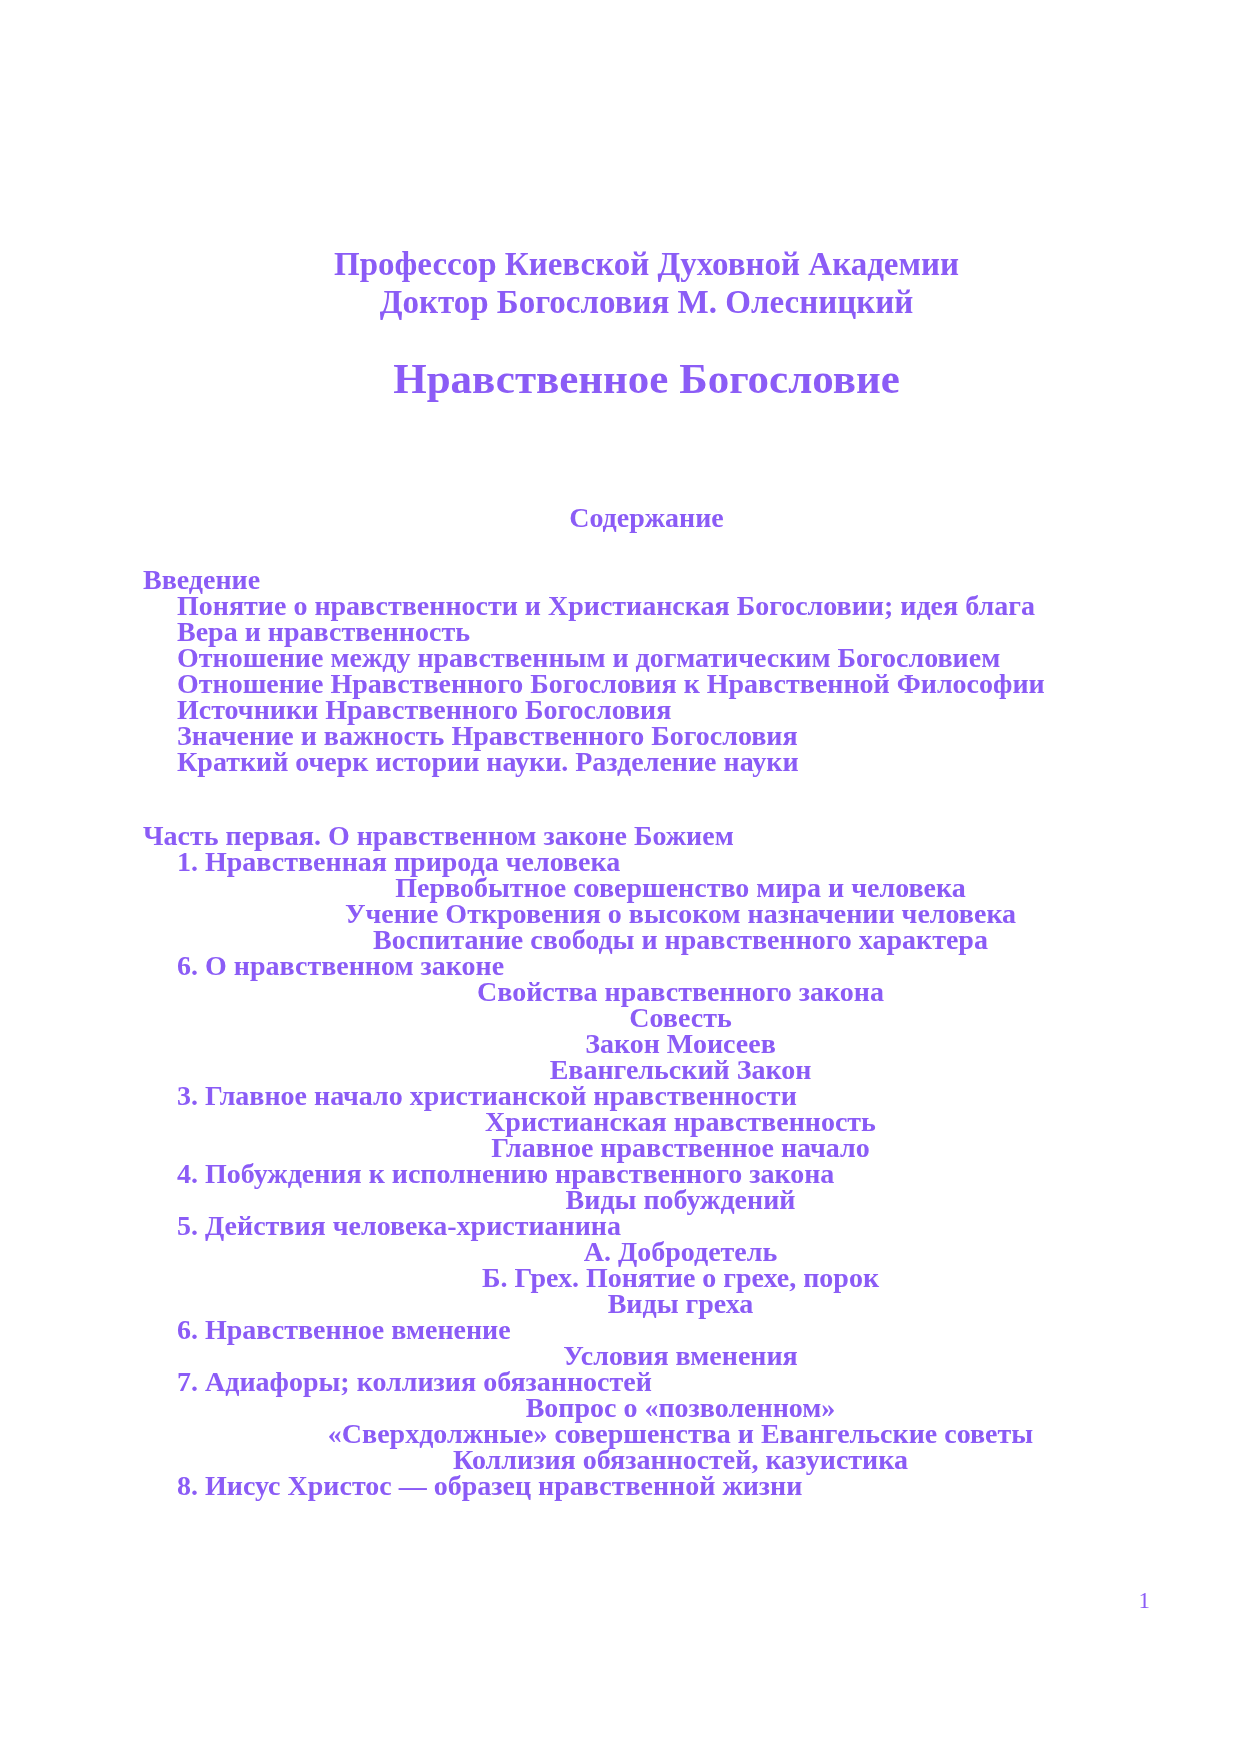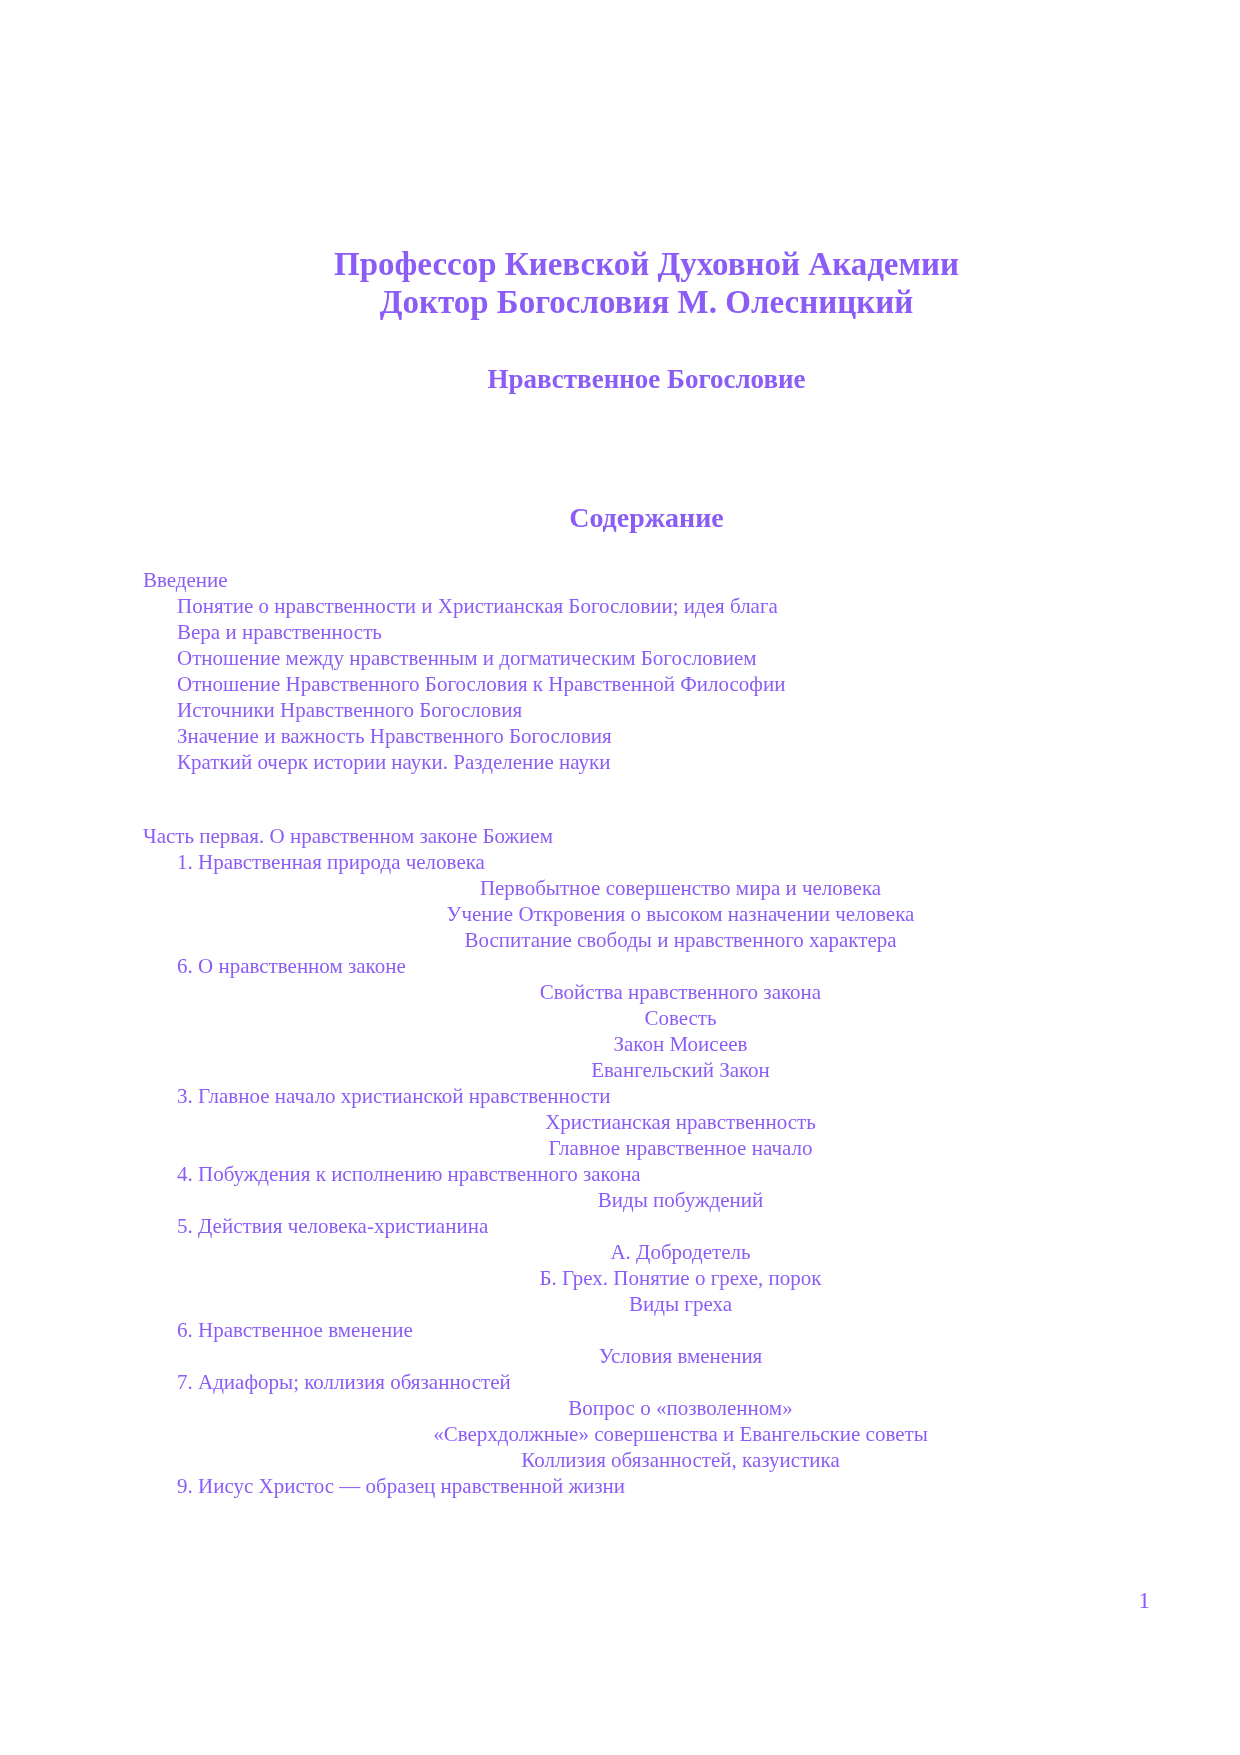--- a/index.html
+++ b/index.html
@@ -21,36 +21,37 @@
   }
   .doc-header {
     margin-top: 245px;
     font-size: 33px;
     line-height: 38px;
     font-weight: bold;
     text-align: center;
   }
   .book-title {
     margin-top: 39px;
-    font-size: 27px;
+    font-size: 43px;
     line-height: 38px;
     font-weight: bold;
     text-align: center;
   }
   .toc-heading {
     margin-top: 103px;
     font-size: 28px;
     line-height: 33px;
     font-weight: bold;
     text-align: center;
   }
   .toc-list {
     margin-top: 33px;
-    font-size: 21px;
+    font-size: 28px;
     line-height: 26px;
+    font-weight: bold;
   }
   .toc-entry { white-space: nowrap; }
   .toc-entry.lvl0 { padding-left: 0; }
   .toc-entry.lvl1 { padding-left: 34px; }
   .toc-entry.lvl2 { padding-left: 68px; text-align: center; }
   .toc-entry.gap-before { margin-top: 48px; }
   .page-number {
     position: absolute;
     top: 1588px;
     right: 90px;
@@ -99,18 +100,18 @@
       <div class="toc-entry lvl1">5. Действия человека-христианина</div>
       <div class="toc-entry lvl2">А. Добродетель</div>
       <div class="toc-entry lvl2">Б. Грех. Понятие о грехе, порок</div>
       <div class="toc-entry lvl2">Виды греха</div>
       <div class="toc-entry lvl1">6. Нравственное вменение</div>
       <div class="toc-entry lvl2">Условия вменения</div>
       <div class="toc-entry lvl1">7. Адиафоры; коллизия обязанностей</div>
       <div class="toc-entry lvl2">Вопрос о «позволенном»</div>
       <div class="toc-entry lvl2">«Сверхдолжные» совершенства и Евангельские советы</div>
       <div class="toc-entry lvl2">Коллизия обязанностей, казуистика</div>
-      <div class="toc-entry lvl1">9. Иисус Христос — образец нравственной жизни</div>
+      <div class="toc-entry lvl1">8. Иисус Христос — образец нравственной жизни</div>
     </div>
 
   <div class="page-number">1</div>
 
 </div>
 
 </body></html>

